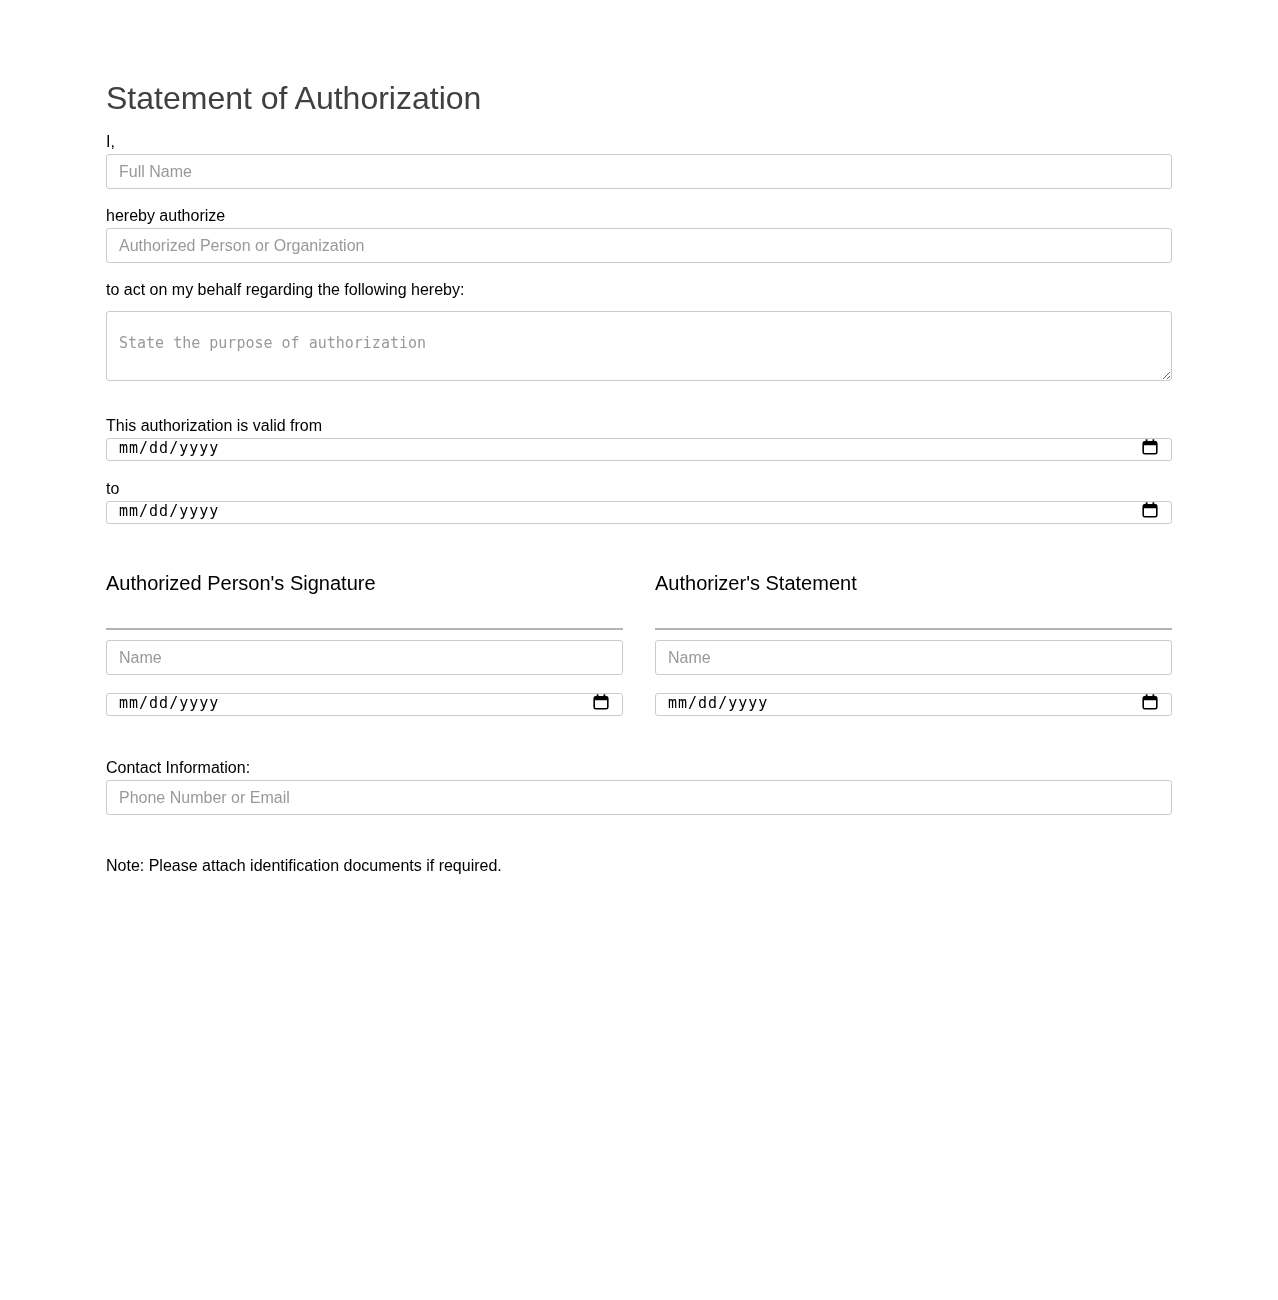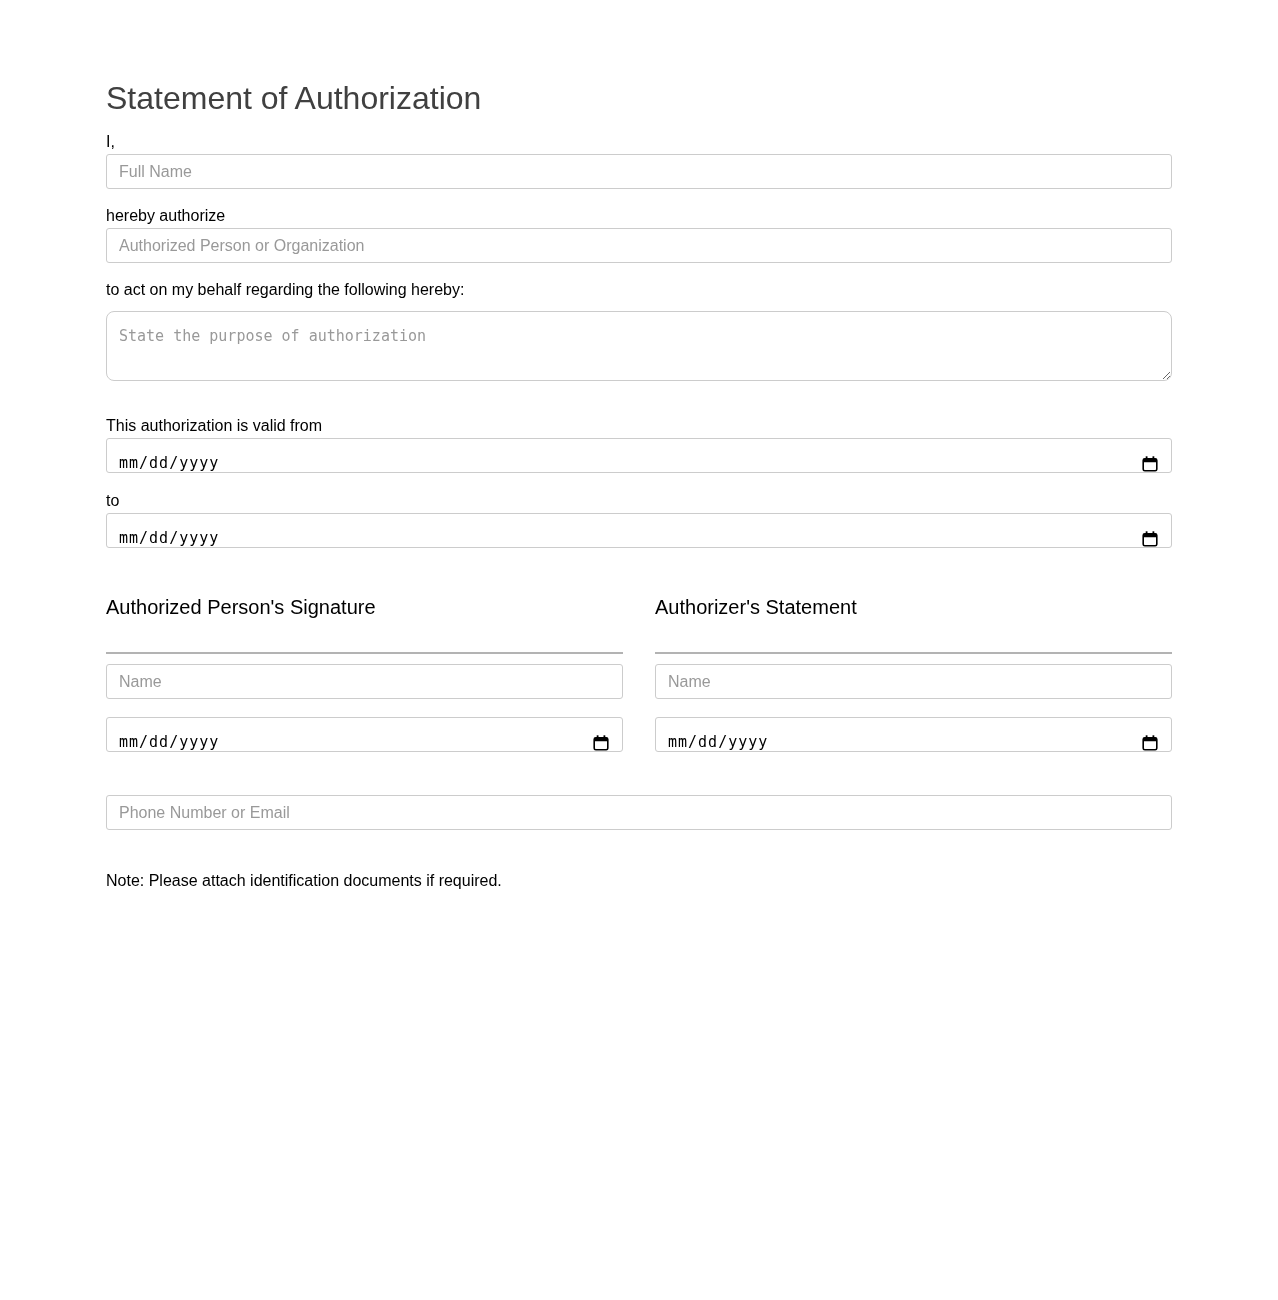--- a/index.html
+++ b/index.html
@@ -45,35 +45,35 @@
     outline: none;
     margin: 0 0 18px 0;
   }
   .ti::placeholder { color: #999999; opacity: 1; }
   textarea.ta {
     display: block;
     width: 100%;
     height: 70px;
     margin: 12px 0 36px 0;
     border: 1px solid #cccccc;
-    border-radius: 8px;
-    padding: 15px 12px;
+    border-radius: 3px;
+    padding: 22px 12px;
     font-family: "DejaVu Sans Mono", "Liberation Mono", monospace;
     font-size: 15px;
     color: #000;
     resize: both;
     outline: none;
   }
   textarea.ta::placeholder { color: #999999; opacity: 1; }
   .date-field {
     display: flex;
-    align-items: flex-end;
+    align-items: flex-start;
     justify-content: space-between;
     width: 100%;
-    height: 35px;
+    height: 23px;
     border: 1px solid #cccccc;
     border-radius: 3px;
     padding: 0 13px 0 12px;
     background: #fff;
     margin: 0 0 19px 0;
     cursor: default;
   }
   .date-text {
     font-family: "DejaVu Sans Mono", "Liberation Mono", monospace;
     font-size: 15px;
@@ -179,17 +179,18 @@
             <path d="M1.2 4.4 q0-1.6 1.6-1.6 h10.4 q1.6 0 1.6 1.6 v1.8 h-13.6 z" fill="#000"></path>
             <rect x="3.7" y="0.3" width="1.8" height="3.2" fill="#000"></rect>
             <rect x="10.5" y="0.3" width="1.8" height="3.2" fill="#000"></rect>
           </svg>
         </span>
       </div>
     </div>
 
   </div>
 
+  <label class="lbl">Contact Information:</label>
   <input class="ti" type="text" placeholder="Phone Number or Email" style="">
 
   <p class="note">Note: Please attach identification documents if required.</p>
 
 </div>
 
 </body></html>

